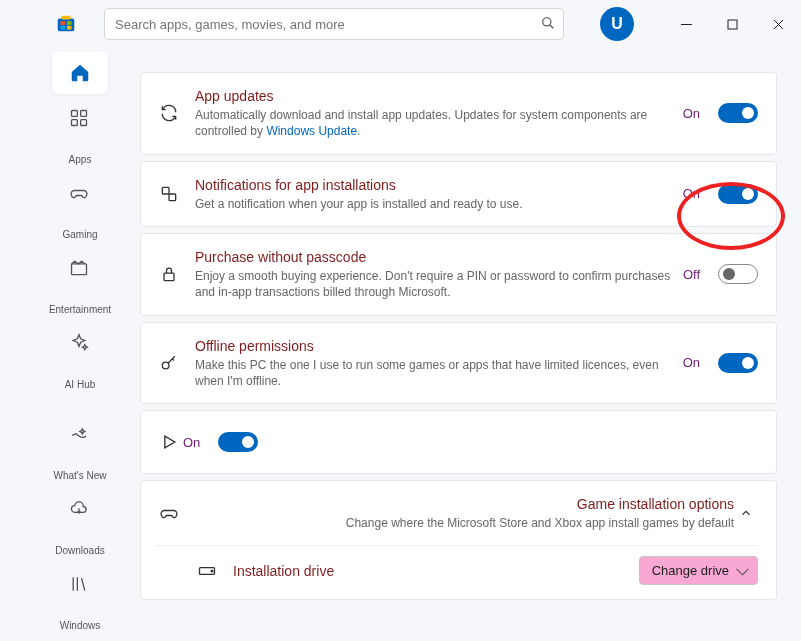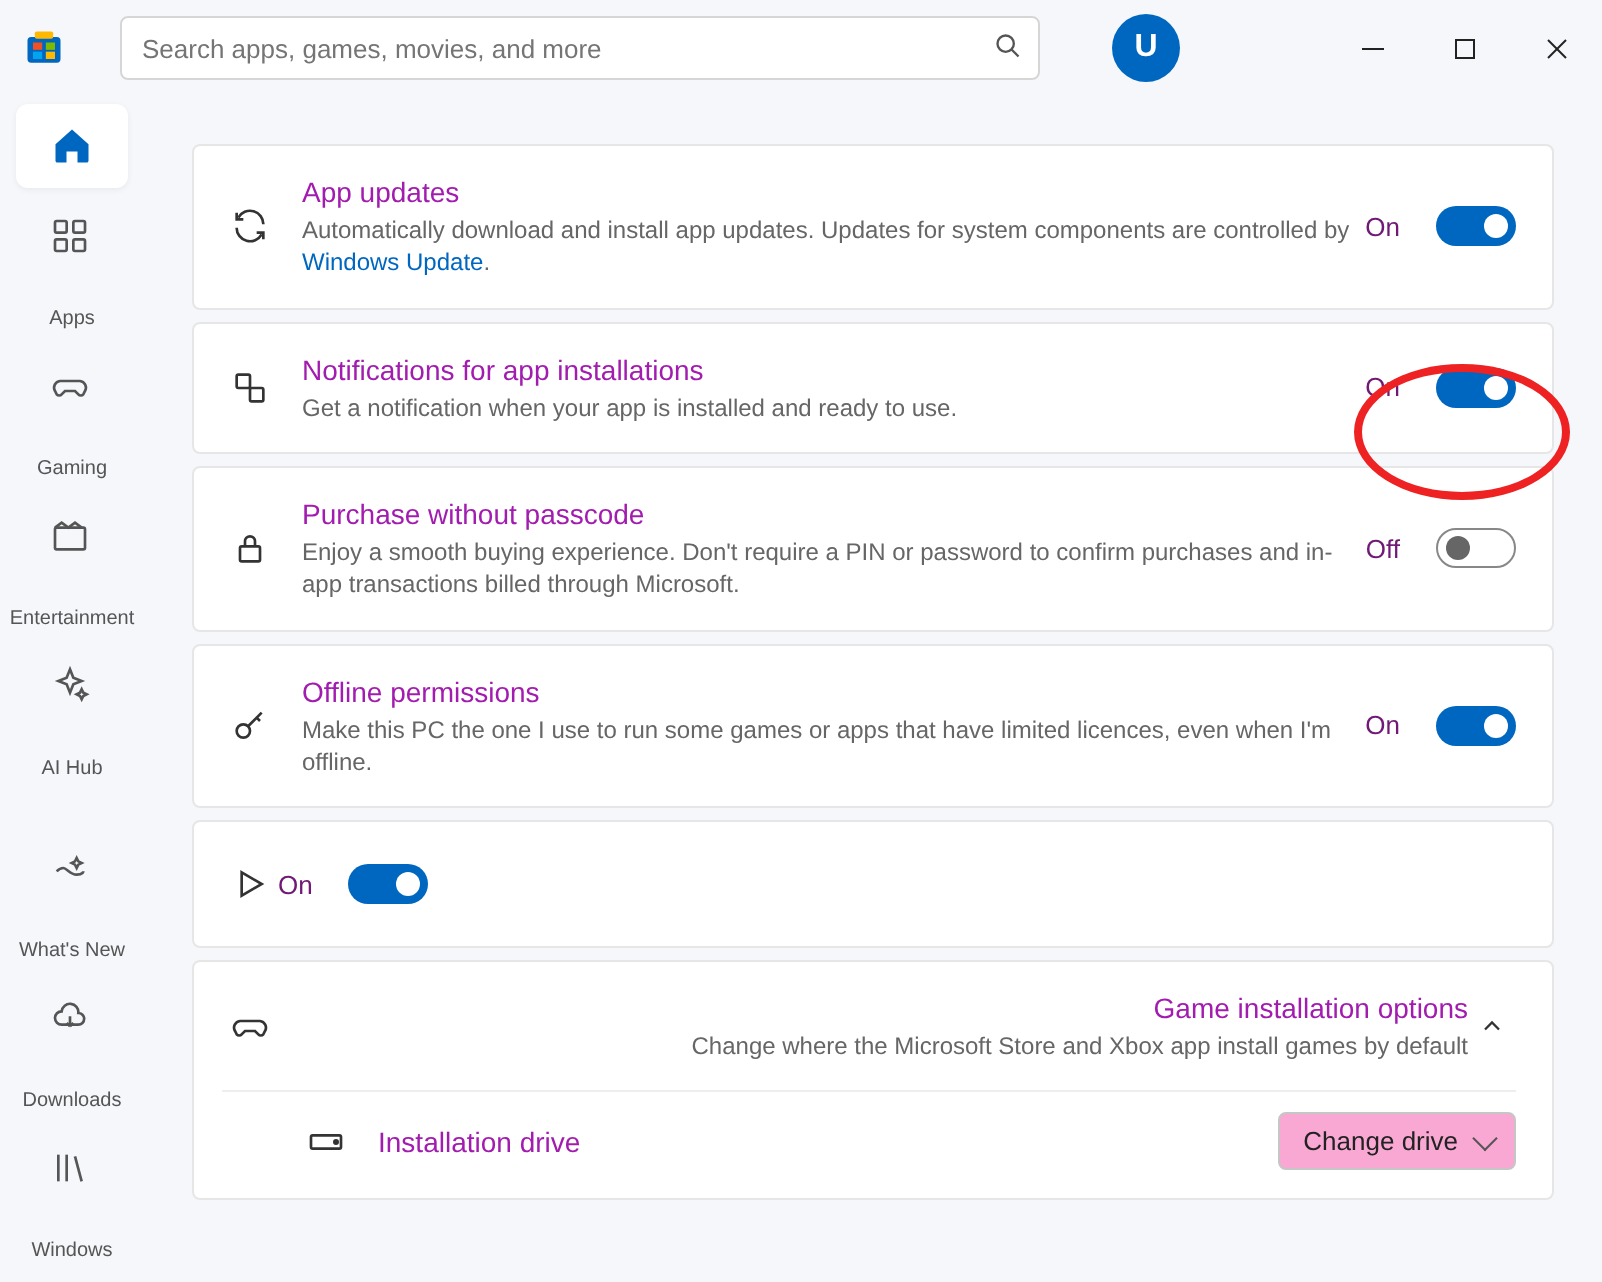--- a/index.html
+++ b/index.html
@@ -1,17 +1,17 @@
 <!DOCTYPE html>
 <html><head>
 <meta charset="utf-8">
 <style>
   * { box-sizing: border-box; }
   html, body { margin:0; padding:0; font-family: "Segoe UI", Arial, sans-serif; background:#f5f7fb; }
-  .window { width:801px; height:641px; background:#f5f7fb; position:relative; overflow:hidden; }
+  .window { width:801px; height:641px; background:#f5f7fb; position:relative; overflow:hidden;padding-left:44px; }
 
   
   .titlebar { display:flex; align-items:center; height:48px; padding:0 0 0 8px; }
   .app-icon { width:28px; height:28px; display:flex; align-items:center; justify-content:center; }
   .searchwrap { flex:0 0 auto; margin-left:24px; }
   .searchbox { width:460px; height:32px; background:#fff; border:1px solid #d6d6d6; border-radius:4px; display:flex; align-items:center; padding:0 8px; font-size:13px; color:#666; }
   .searchbox input { border:none; outline:none; flex:1; font-size:13px; background:transparent; }
   .avatar { width:34px; height:34px; border-radius:50%; background:#0067c0; color:#fff; display:flex; align-items:center; justify-content:center; font-weight:600; font-size:16px; margin-left:36px; }
   .winbuttons { margin-left:auto; display:flex; }
   .winbtn { width:46px; height:32px; display:flex; align-items:center; justify-content:center; color:#222; }
@@ -29,21 +29,21 @@
   .nav-item span.label { line-height:1.1; text-align:center; }
   .spacer { flex:1; }
 
   
   .content { flex:1; padding:24px 24px 0 24px; overflow-y:hidden; position:relative; }
   h1.page-title { font-size:26px; font-weight:600; margin:0 0 22px 0; color:#1b1b1b; }
 
   .card { background:#fff; border:1px solid #e6e6e6; border-radius:4px; padding:14px 18px 14px 14px; display:flex; align-items:center; margin-bottom:6px; min-height:64px; }
   .card .lead-icon { width:28px; display:flex; justify-content:center; color:#333; flex-shrink:0; }
   .card .text { flex:1; margin-left:12px; }
-  .card .title { font-size:14px; color:#a21caf; line-height:1.3; }
+  .card .title { font-size:14px; color:#7f1d1d; line-height:1.3; }
   .card .desc { font-size:12px; color:#666; line-height:1.35; margin-top:2px; }
   .card .desc a, .link { color:#0067c0; text-decoration:none; }
   .state-label { font-size:13px; color:#701a75; margin-right:18px; }
   
   
   .toggle { width:40px; height:20px; border-radius:10px; position:relative; flex-shrink:0; }
   .toggle.on { background:#0067c0; }
   .toggle.off { background:#fff; border:1px solid #888; }
   .toggle .knob { position:absolute; width:12px; height:12px; border-radius:50%; top:4px; }
   .toggle.on .knob { background:#fff; right:4px; }

